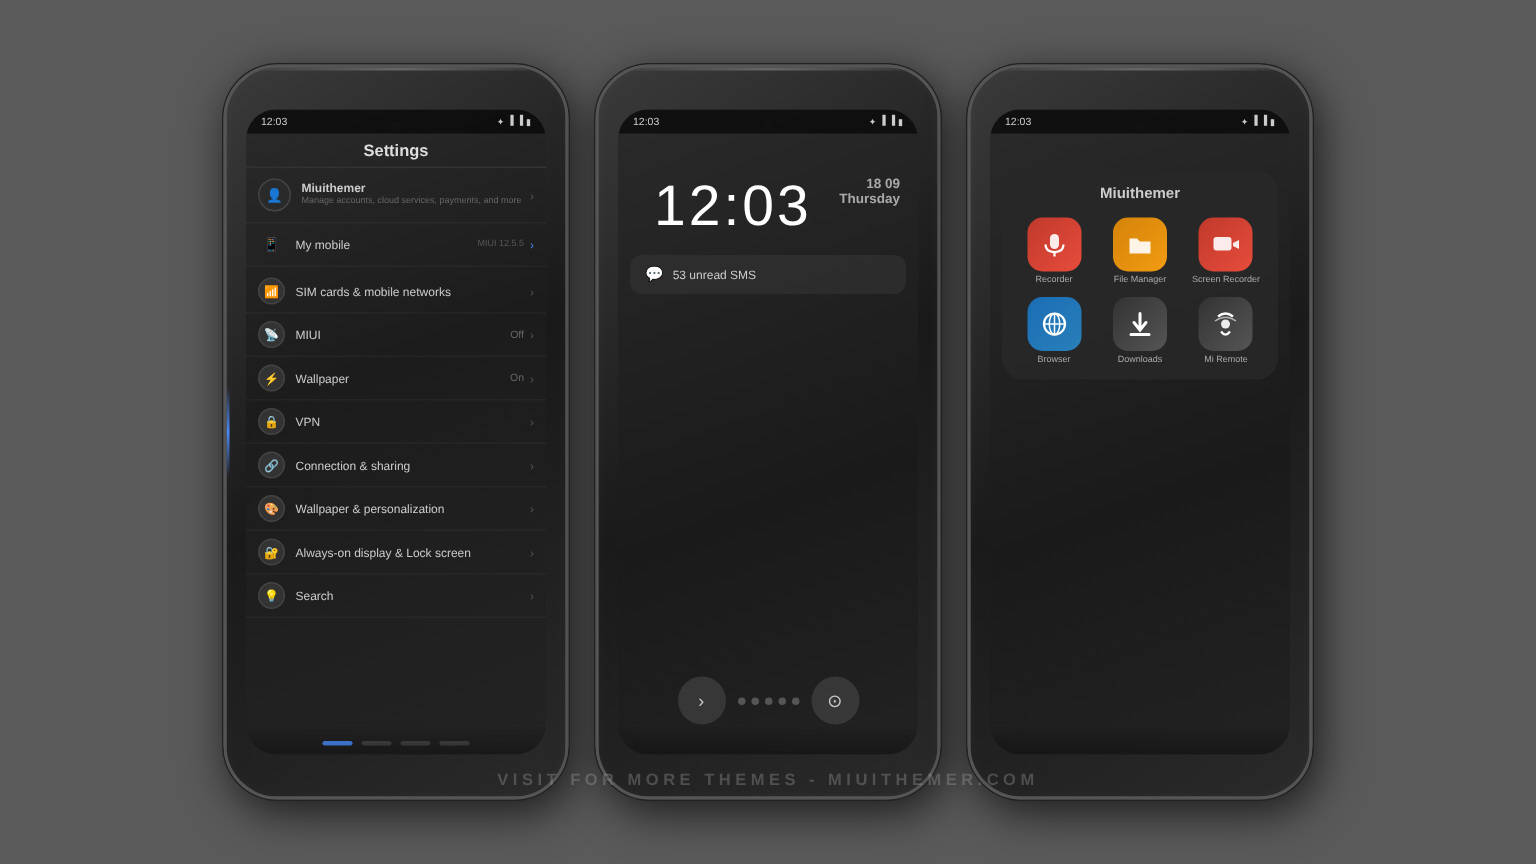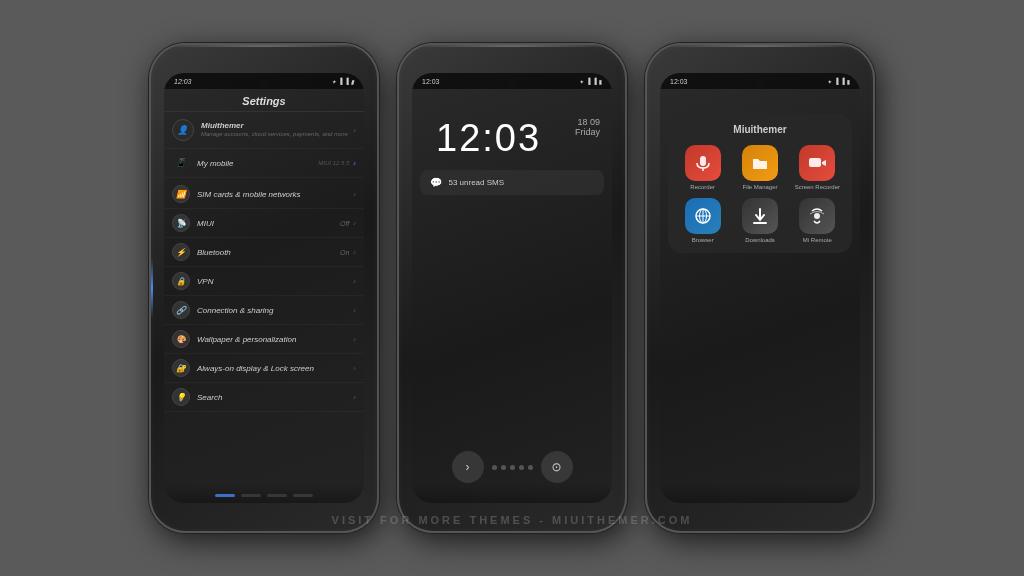--- a/index.html
+++ b/index.html
@@ -116,21 +116,20 @@
       gap: 2px;
       align-items: center;
     }
     .status-icon-sym {
       font-size: 6px;
     }
 
     
     .phone1-screen {
       background: linear-gradient(160deg, #2a2a2a 0%, #1c1c1c 40%, #232323 100%);
-      font-style: italic;
     }
 
     .settings-header {
       text-align: center;
       padding: 6px 0 4px;
       color: #ddd;
       font-size: 11px;
       font-weight: bold;
       border-bottom: 1px solid #333;
     }
@@ -528,21 +527,21 @@
           <div class="settings-item-content">
             <div class="settings-item-title">MIUI</div>
           </div>
           <span class="settings-item-value">Off</span>
           <span class="settings-item-arrow">›</span>
         </div>
 
         <div class="settings-item">
           <div class="settings-item-icon">⚡</div>
           <div class="settings-item-content">
-            <div class="settings-item-title">Bluetooth</div>
+            <div class="settings-item-title">Wallpaper</div>
           </div>
           <span class="settings-item-value">On</span>
           <span class="settings-item-arrow">›</span>
         </div>
 
         <div class="settings-item">
           <div class="settings-item-icon">🔒</div>
           <div class="settings-item-content">
             <div class="settings-item-title">VPN</div>
           </div>
@@ -604,23 +603,23 @@
         <div class="status-icons">
           <span class="status-icon-sym">✦</span>
           <span class="status-icon-sym">▐</span>
           <span class="status-icon-sym">▐</span>
           <span class="status-icon-sym">▮</span>
         </div>
       </div>
 
       <div style="display:flex; align-items:flex-start; padding: 0 12px; margin-top: 10px;">
         <div class="lockscreen-time">12:03</div>
-        <div style="margin-left: auto; text-align:right; margin-top: 18px;">
+        <div style="margin-left: auto; text-align:right; margin-top: 18px; font-weight: bold;">
           <div class="lockscreen-date">18 09</div>
-          <div class="lockscreen-day">Friday</div>
+          <div class="lockscreen-day">Thursday</div>
         </div>
       </div>
 
       <div class="lockscreen-notification">
         <span class="notif-icon">💬</span>
         <span class="notif-text">53 unread SMS</span>
       </div>
 
       <div style="flex:1; min-height: 250px;"></div>
 

